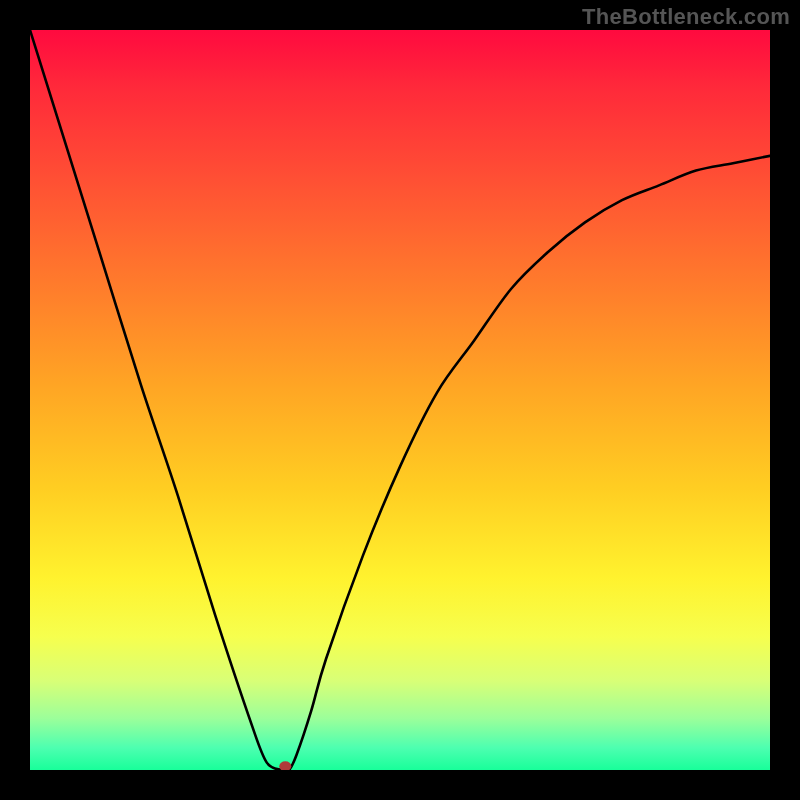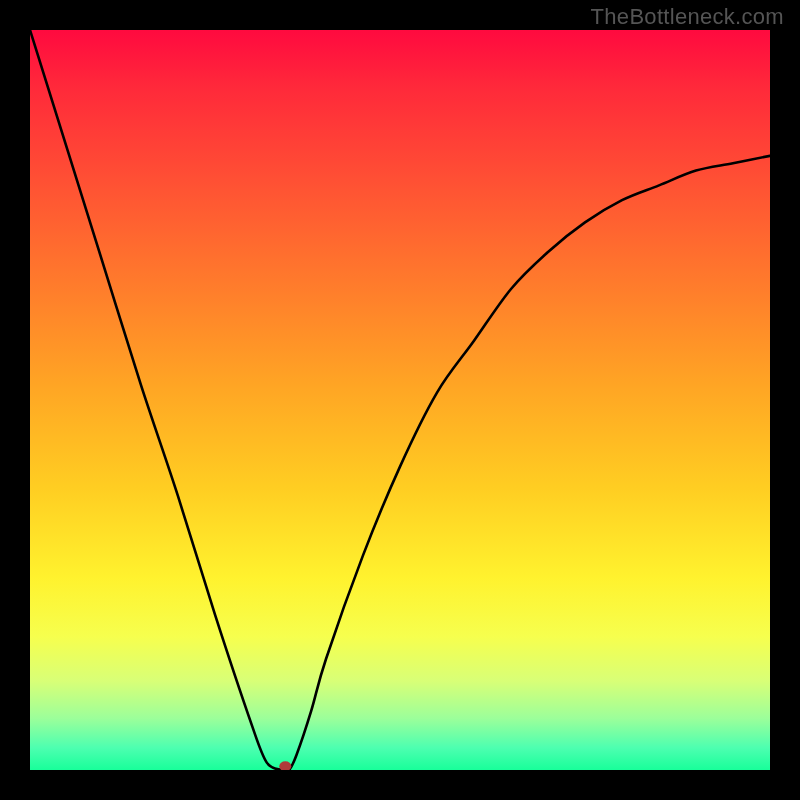--- a/index.html
+++ b/index.html
@@ -42,24 +42,24 @@
   .curve-svg {
     position: absolute;
     left: 0;
     top: 0;
     width: 740px;
     height: 740px;
   }
   .watermark {
     position: absolute;
     top: 4px;
-    right: 16px;
+    right: 10px;
     color: #555555;
     font-size: 22px;
-    font-weight: 400;
+    font-weight: 700;
     letter-spacing: 0.3px;
     user-select: none;
   }
 </style>
 </head>
 <body>
 
 <div class="frame">
 
   <div class="watermark">TheBottleneck.com</div>

